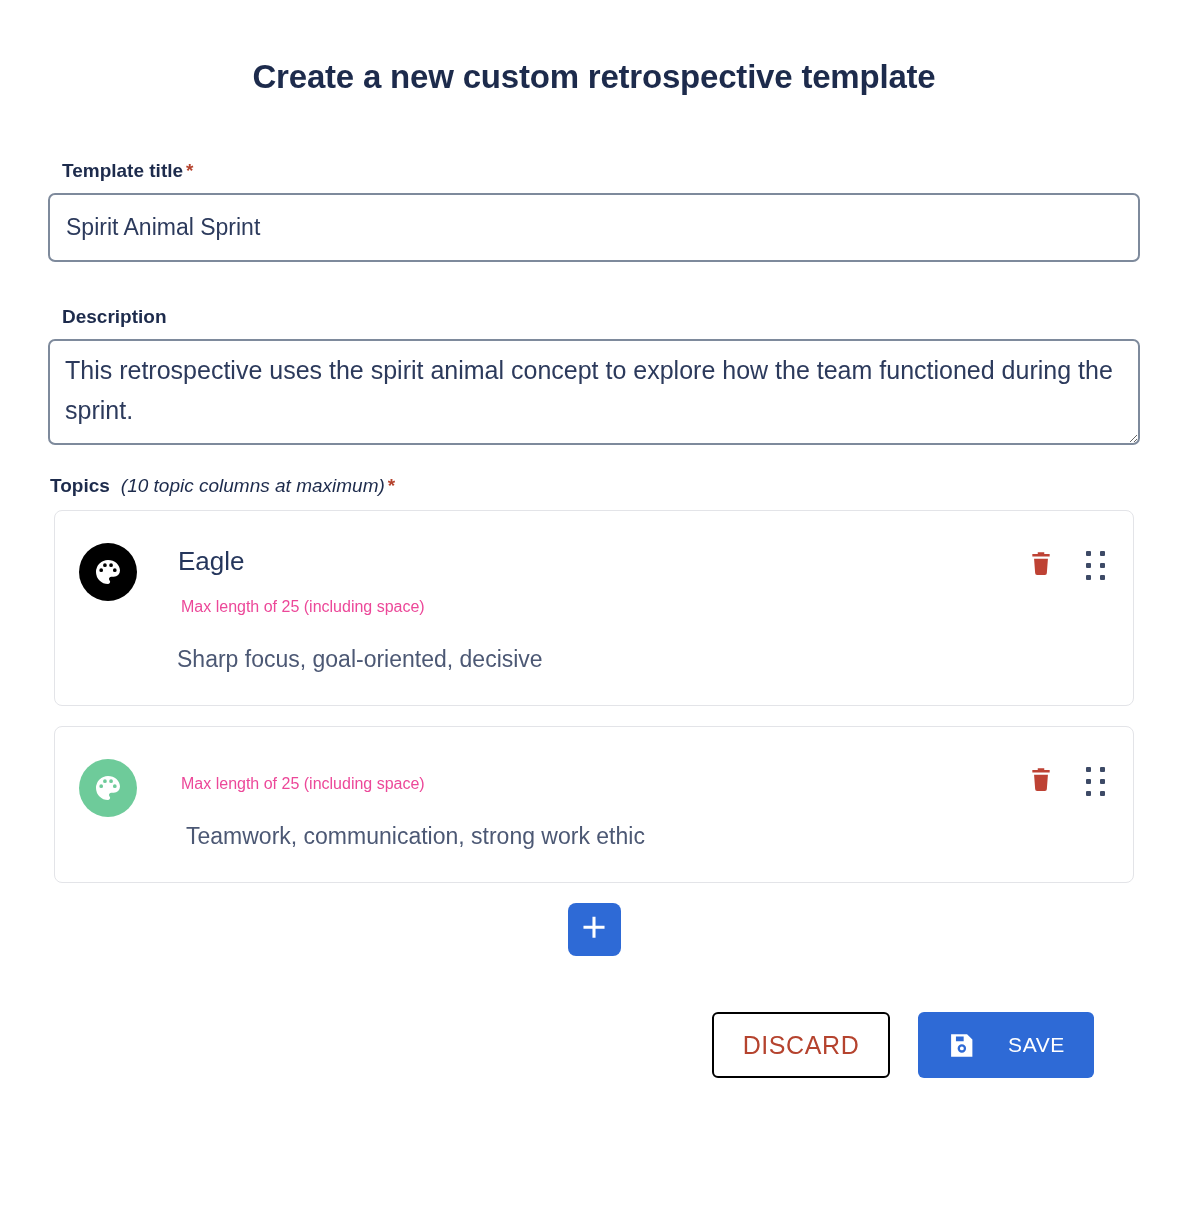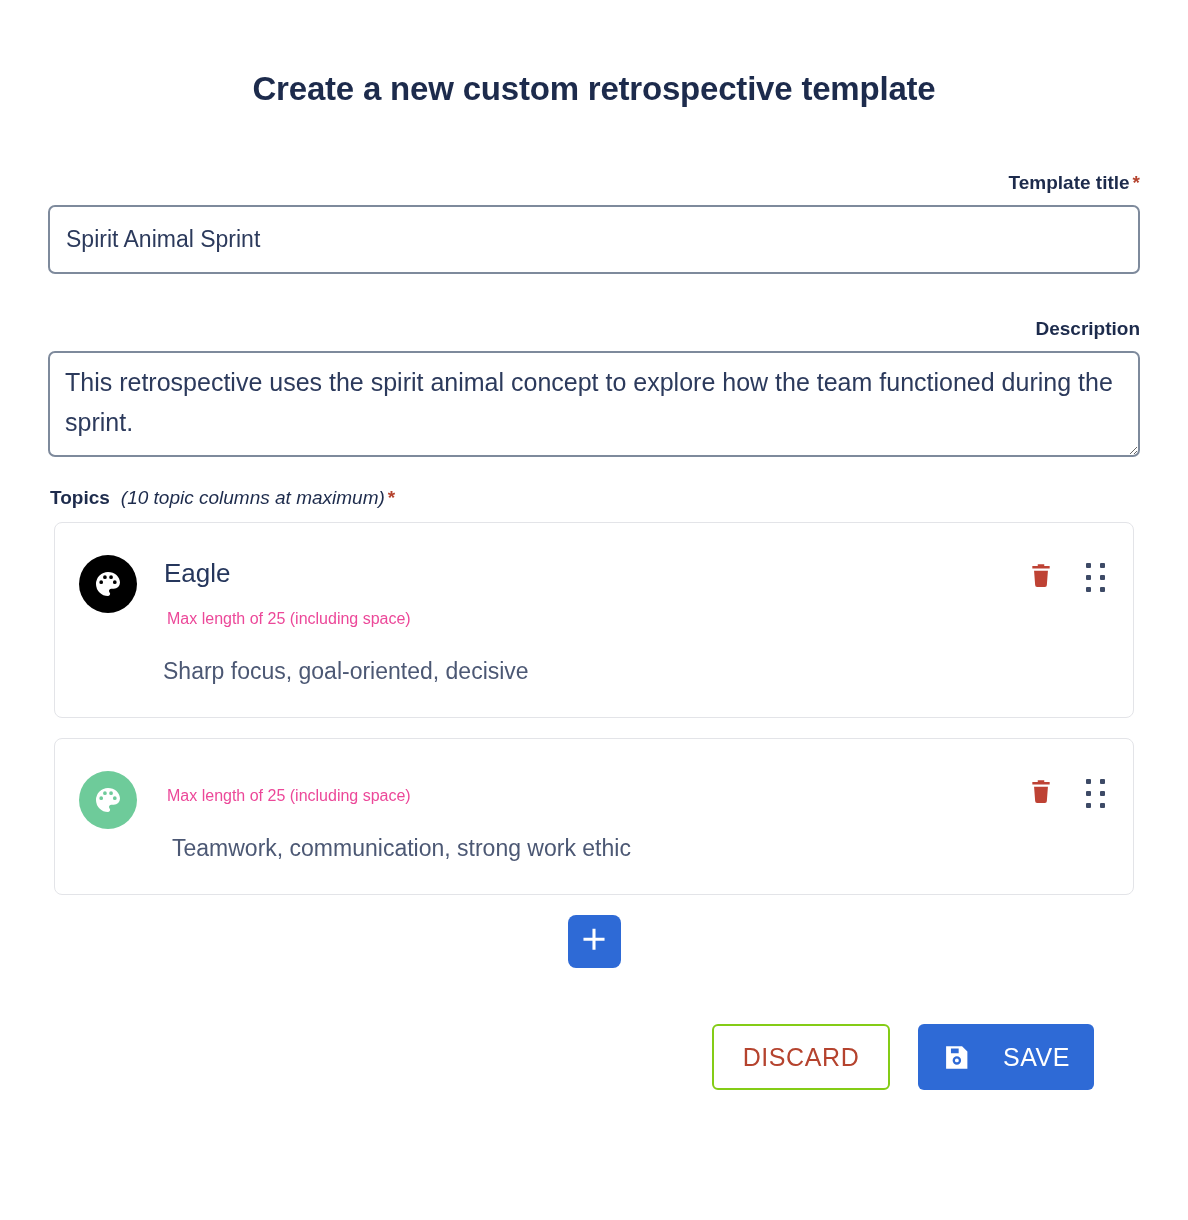--- a/index.html
+++ b/index.html
@@ -12,21 +12,21 @@
     width: 1188px;
     height: 1220px;
     font-family: "Liberation Sans", sans-serif;
     color: #233253;
     overflow: hidden;
   }
   .page {
     position: relative;
     width: 1188px;
     height: 1220px;
-    padding: 12px;
+    padding: 0;
   }
 
   
   .page-title {
     text-align: center;
     font-size: 33px;
     font-weight: bold;
     color: #1d2b4c;
     letter-spacing: -0.2px;
     margin: 0;
@@ -38,23 +38,22 @@
   .form {
     margin: 0 auto;
     width: 1092px;
     padding-top: 62px;
   }
 
   .field-label {
     font-size: 19px;
     font-weight: bold;
     color: #1d2b4c;
-    margin: 0 0 11px 2px;
+    margin: 0 0 11px 14px;
     line-height: 22px;
-    text-align: right;
   }
   .req-star {
     color: #b5432e;
     font-weight: bold;
     font-size: 19px;
     margin-left: 3px;
   }
 
   .text-input {
     display: block;
@@ -117,20 +116,21 @@
     border: 1px solid #e3e4e8;
     border-radius: 8px;
     background: #ffffff;
     padding: 28px 0 30px 0;
   }
 
   .card-row {
     display: flex;
     align-items: flex-start;
     padding: 0 26px 0 24px;
+    gap: 14px;
   }
 
   .avatar {
     flex: 0 0 auto;
     width: 58px;
     height: 58px;
     border-radius: 50%;
     display: flex;
     align-items: center;
     justify-content: center;
@@ -227,41 +227,41 @@
     display: flex;
     justify-content: flex-end;
     align-items: center;
     gap: 28px;
     margin-top: 56px;
     padding-right: 46px;
   }
   .btn-discard {
     min-width: 178px;
     height: 66px;
-    border: 2px solid #84cc16;
+    border: 2px solid #000000;
     border-radius: 6px;
     background: #ffffff;
     color: #b5432e;
     font-family: "Liberation Sans", sans-serif;
     font-size: 25px;
     letter-spacing: 0.6px;
     cursor: pointer;
     display: flex;
     align-items: center;
     justify-content: center;
   }
   .btn-save {
     min-width: 176px;
     height: 66px;
     border: none;
     border-radius: 6px;
     background: #2e6ad6;
     color: #ffffff;
     font-family: "Liberation Sans", sans-serif;
-    font-size: 25px;
+    font-size: 21px;
     letter-spacing: 0.6px;
     cursor: pointer;
     display: flex;
     align-items: center;
     justify-content: center;
     gap: 32px;
     padding: 0 22px;
   }
 </style>
 </head>

